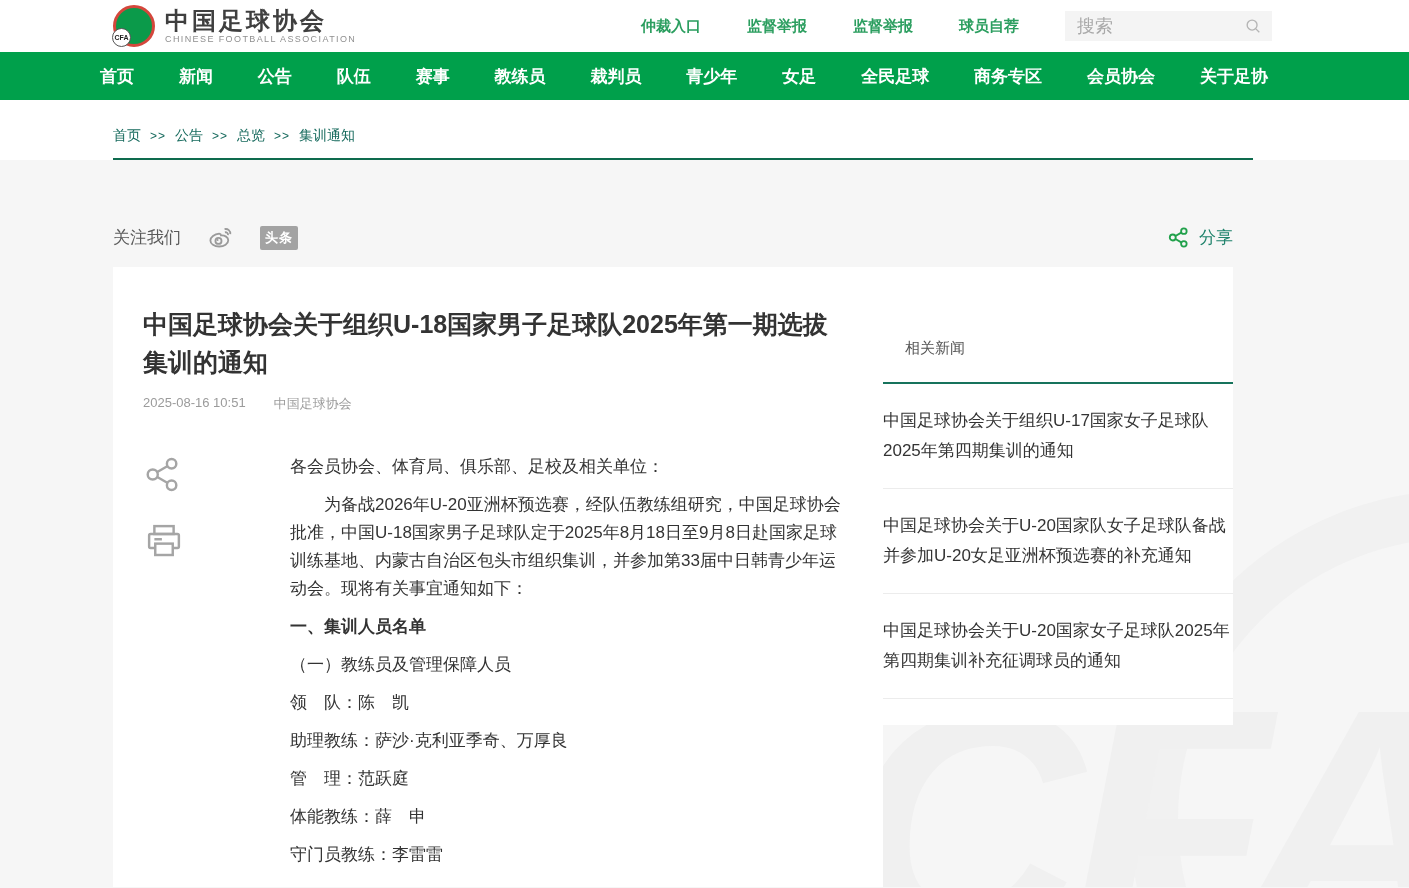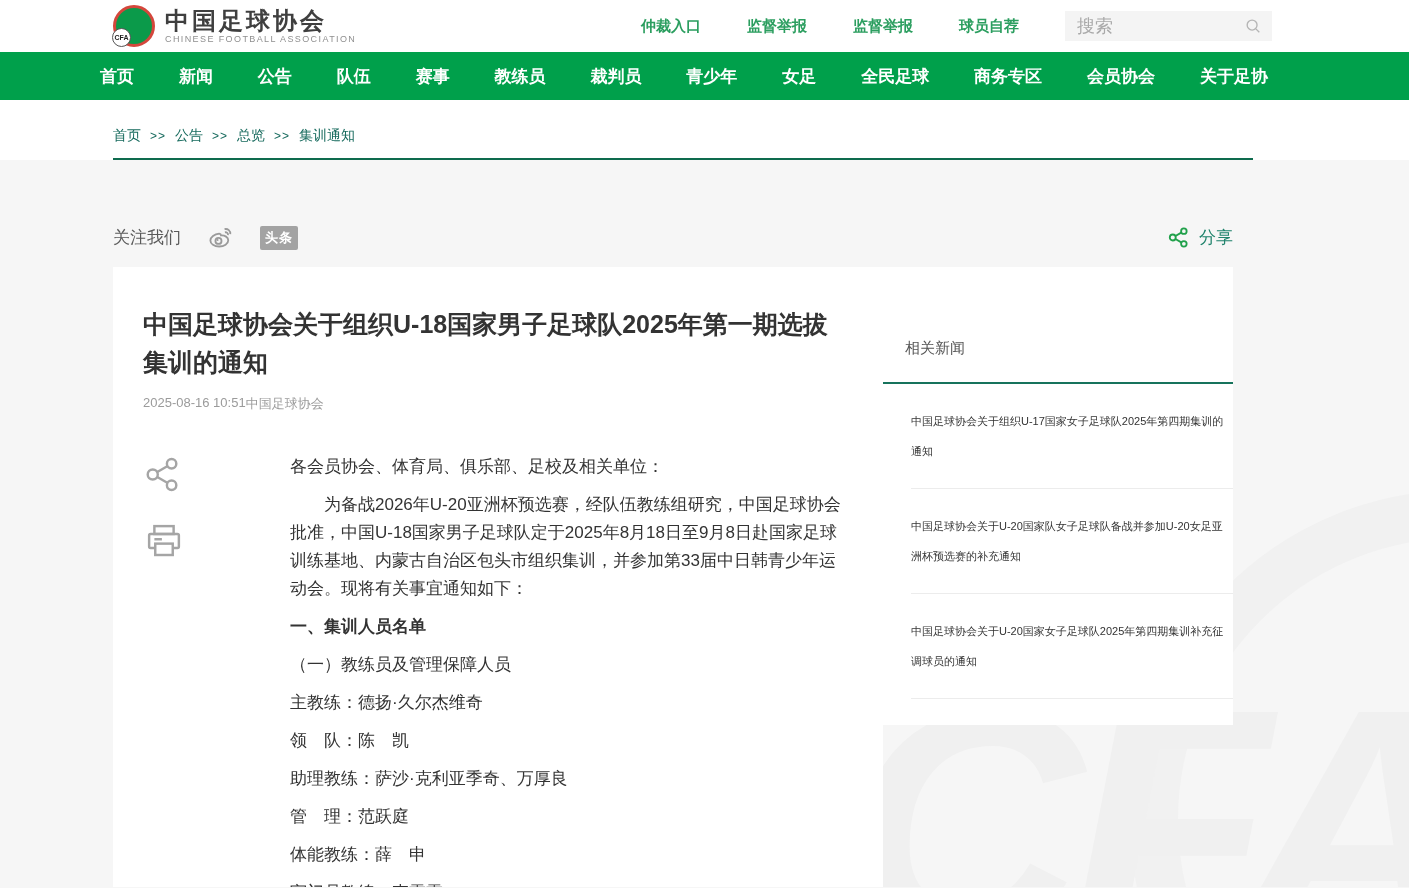--- a/index.html
+++ b/index.html
@@ -88,35 +88,35 @@
   
   .cards { display:flex; align-items:flex-start; }
   .article-card {
     width:770px; min-height:636px; background:#fff;
     padding:38px 35px 60px 30px;
   }
   .article-title {
     font-size:25px; font-weight:700; color:#333;
     line-height:38px; max-width:706px;
   }
-  .article-meta { margin-top:14px; display:flex; font-size:13px; color:#9b9b9b; }
+  .article-meta { margin-top:14px; display:flex; gap:28px; font-size:13px; color:#9b9b9b; }
   .body-row { display:flex; margin-top:40px; }
   .icon-col { width:60px; display:flex; flex-direction:column; gap:26px; padding-top:2px; color:#a5a5a5; }
   .icon-col .art-icon { display:flex; cursor:pointer; }
   .text-col { flex:1; padding-left:87px; font-size:17px; color:#333; }
   .text-col p { margin:0 0 10px; line-height:28px; }
   .p-indent { text-indent:2em; }
   .p-bold { font-weight:700; }
   
   .sidebar-card { width:350px; background:#fff; padding:72px 0 26px; }
   .sidebar-title { font-size:15px; color:#555;margin-left:22px; }
   .sidebar-rule { margin-top:24px; border-bottom:2px solid #17735c; }
   .sidebar-item {
     padding:22px 0; border-bottom:1px solid #ececec;
-    font-size:11px; line-height:30px; color:#333; cursor:pointer;margin-left:28px;
+    font-size:17px; line-height:30px; color:#333; cursor:pointer;
   }
 </style>
 </head>
 <body>
 
 <div class="top-header">
   <div class="logo">
     <div class="emblem">
       <div class="ball">CFA</div>
     </div>
@@ -234,21 +234,20 @@
                 <line x1="6.5" y1="11" x2="10.8" y2="11"></line>
                 <rect x="7" y="13.5" width="10" height="6.5" fill="#fff"></rect>
               </svg>
             </span>
           </div>
           <div class="text-col">
             <p>各会员协会、体育局、俱乐部、足校及相关单位：</p>
             <p class="p-indent">为备战2026年U-20亚洲杯预选赛，经队伍教练组研究，中国足球协会批准，中国U-18国家男子足球队定于2025年8月18日至9月8日赴国家足球训练基地、内蒙古自治区包头市组织集训，并参加第33届中日韩青少年运动会。现将有关事宜通知如下：</p>
             <p class="p-bold">一、集训人员名单</p>
             <p>（一）教练员及管理保障人员</p>
-            <p>主教练：德扬·久尔杰维奇</p>
             <p>领　队：陈　凯</p>
             <p>助理教练：萨沙·克利亚季奇、万厚良</p>
             <p>管　理：范跃庭</p>
             <p>体能教练：薛　申</p>
             <p>守门员教练：李雷雷</p>
           </div>
         </div>
       </div>
 
       <div class="sidebar-card">

